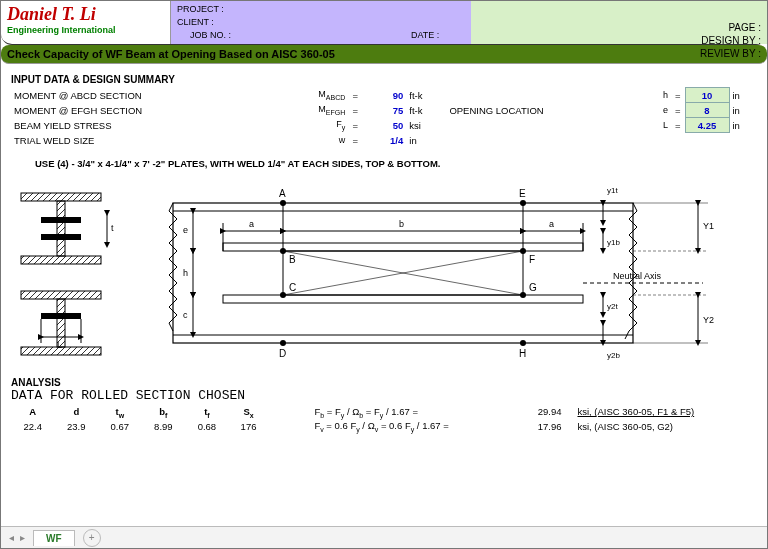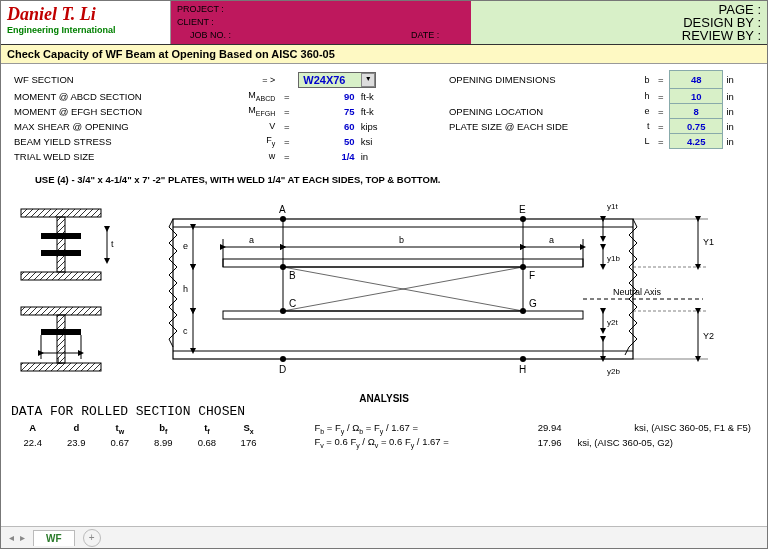--- a/index.html
+++ b/index.html
@@ -1,45 +1,45 @@
 <!DOCTYPE html>
 <html><head>
 <meta charset="utf-8">
 <style>
   * { box-sizing: border-box; margin:0; padding:0; }
   html,body { width:768px; height:549px; font-family: Arial, sans-serif; font-size:10px; background:#fff; overflow:hidden; }
   .page { position:relative; width:768px; height:549px; border:1px solid #777; }
-  .header { display:flex; height:44px; border-bottom:1px solid #333; }
+  .header { display:flex; height:44px; border-bottom:1px solid #333;border-radius:11px; }
   .logo { width:170px; border-right:1px solid #999; padding:3px 6px; }
   .logo-name { font-family: "Times New Roman", serif; font-style:italic; font-weight:bold; font-size:18px; color:#c00000; }
   .logo-sub { font-size:9px; color:#008000; font-weight:bold; }
-  .hdr-mid { flex:0 0 300px; background:#be185d; padding:2px 6px; font-size:9px; line-height:13px; }
-  .hdr-right { flex:1; background:#d8f0c8; padding:2px 6px; font-size:13px; text-align:right; line-height:13px; }
+  .hdr-mid { flex:0 0 300px; background:#c4b5fd; padding:2px 6px; font-size:9px; line-height:13px; }
+  .hdr-right { flex:1; background:#d8f0c8; padding:20px 6px; font-size:10px; text-align:right; line-height:13px; }
   .hdr-row { display:flex; justify-content:flex-end; gap:4px; }
-  .titlebar { background:#fef9c3; font-weight:bold; font-size:11px; padding:3px 6px; border-bottom:1px solid #999; }
+  .titlebar { background:#4d7c0f; font-weight:bold; font-size:11px; padding:3px 6px; border-bottom:1px solid #999;border-radius:8px; }
   .content { padding:6px 10px 0 10px; }
   .sect-head { font-weight:bold; font-size:10px; margin:4px 0 2px 0; }
   table.inp { border-collapse:collapse; font-size:9.5px; width:100%; }
   table.inp td { padding:1px 3px; height:15px; vertical-align:middle; white-space:nowrap; }
   .sym { text-align:right; font-size:9px; }
   .eq { text-align:center; width:14px; }
   .val { color:#0000cc; font-weight:bold; background:#d8f0c8; text-align:center; width:44px; border:1px solid #8aa; }
   .val-plain { color:#0000cc; font-weight:bold; text-align:right; width:44px; }
   .unit { text-align:left; width:28px; }
   .sel { display:inline-flex; align-items:center; background:#d8f0c8; border:1px solid #666; height:16px; }
   .sel-text { color:#0000cc; font-weight:bold; font-size:11px; padding:0 4px; width:62px; }
   .sel-btn { width:14px; height:14px; background:#ddd; border:1px solid #888; text-align:center; line-height:10px; font-size:8px; }
   sub { font-size:7px; }
   .note { font-weight:bold; font-size:9.5px; margin:10px 0 4px 24px; }
   .diagram-row { display:flex; gap:12px; margin-top:4px; height:200px; }
   .dia-left { width:120px; position:relative; }
   .dia-right { flex:1; position:relative; }
   svg { display:block; }
   .analysis { margin-top:4px; }
-  .ana-head { font-weight:bold; font-size:10px;text-align:center; }
+  .ana-head { font-weight:bold; font-size:10px; }
   .ana-sub { font-size:13px;font-family:Liberation Mono, monospace; }
   table.ana { border-collapse:collapse; font-size:9.5px; margin-top:2px; width:100%; }
   table.ana td, table.ana th { padding:1px 6px; text-align:center; }
   table.ana th { font-weight:bold; }
   .tabs { position:absolute; bottom:0; left:0; right:0; height:22px; border-top:1px solid #bbb; background:#f3f3f3; display:flex; align-items:center; font-size:10px; }
   .tab-nav { display:flex; gap:6px; padding:0 8px; color:#888; }
   .tab-nav span { cursor:default; }
   .tab { padding:2px 12px; background:#fff; border:1px solid #bbb; border-bottom:none; font-weight:bold; color:#2a7a2a; }
   .tab-plus { width:18px;height:18px; border:1px solid #bbb; border-radius:9px; text-align:center; line-height:15px; color:#888; margin-left:8px; }
   .hatch { fill:url(#hatch); stroke:#000; stroke-width:1; }
@@ -70,40 +70,24 @@
         </div>
     <div class="hdr-row">
           <span>REVIEW BY :</span>
         </div>
   </div>
 </div>
 
 <div class="titlebar">Check Capacity of WF Beam at Opening Based on AISC 360-05</div>
 
 <div class="content">
+  <div class="sect-head">INPUT DATA &amp; DESIGN SUMMARY</div>
 
   <table class="inp">
     <tbody>
-          <tr>
-      <td style="width:170px;">WF SECTION</td>
-      <td class="sym" style="width:50px;">= &gt;</td>
-      <td class="eq"></td>
-      <td colspan="2">
-        <span class="sel">
-          <span class="sel-text">W24X76</span>
-          <span class="sel-btn">▾</span>
-        </span>
-      </td>
-      <td style="width:40px;"></td>
-      <td style="width:150px;">OPENING DIMENSIONS</td>
-      <td class="sym" style="width:20px;">b</td>
-      <td class="eq">=</td>
-      <td class="val">48</td>
-      <td class="unit">in</td>
-    </tr>
     <tr>
       <td>MOMENT @ ABCD SECTION</td>
       <td class="sym"><span>M</span><sub>ABCD</sub></td>
       <td class="eq">=</td>
       <td class="val-plain">90</td>
       <td class="unit">ft-k</td>
       <td></td>
       <td></td>
       <td class="sym">h</td>
       <td class="eq">=</td>
@@ -114,33 +98,20 @@
       <td>MOMENT @ EFGH SECTION</td>
       <td class="sym"><span>M</span><sub>EFGH</sub></td>
       <td class="eq">=</td>
       <td class="val-plain">75</td>
       <td class="unit">ft-k</td>
       <td></td>
       <td>OPENING LOCATION</td>
       <td class="sym">e</td>
       <td class="eq">=</td>
       <td class="val">8</td>
-      <td class="unit">in</td>
-    </tr>
-    <tr>
-      <td>MAX SHEAR @ OPENING</td>
-      <td class="sym">V</td>
-      <td class="eq">=</td>
-      <td class="val-plain">60</td>
-      <td class="unit">kips</td>
-      <td></td>
-      <td>PLATE SIZE @ EACH SIDE</td>
-      <td class="sym">t</td>
-      <td class="eq">=</td>
-      <td class="val">0.75</td>
       <td class="unit">in</td>
     </tr>
     <tr>
       <td>BEAM YIELD STRESS</td>
       <td class="sym"><span>F</span><sub>y</sub></td>
       <td class="eq">=</td>
       <td class="val-plain">50</td>
       <td class="unit">ksi</td>
       <td></td>
       <td></td>
@@ -287,21 +258,21 @@
         <th><span>d</span></th>
         <th><span>t</span><sub>w</sub></th>
         <th><span>b</span><sub>f</sub></th>
         <th><span>t</span><sub>f</sub></th>
         <th><span>S</span><sub>x</sub></th>
         <td style="width:40px;"></td>
         <td style="text-align:left;">
           <span>F</span><sub>b</sub><span> = F</span><sub>y</sub><span> / Ω</span><sub>b</sub><span> = F</span><sub>y</sub><span> / 1.67  =</span>
         </td>
         <td style="text-align:right;width:50px;">29.94</td>
-        <td style="text-align:right;padding-left:10px;">ksi, (AISC 360-05, F1 &amp; F5)</td>
+        <td style="text-align:left;padding-left:10px;text-decoration:underline;">ksi, (AISC 360-05, F1 &amp; F5)</td>
       </tr>
       <tr>
         <td>22.4</td>
         <td>23.9</td>
         <td>0.67</td>
         <td>8.99</td>
         <td>0.68</td>
         <td>176</td>
         <td></td>
         <td style="text-align:left;">

